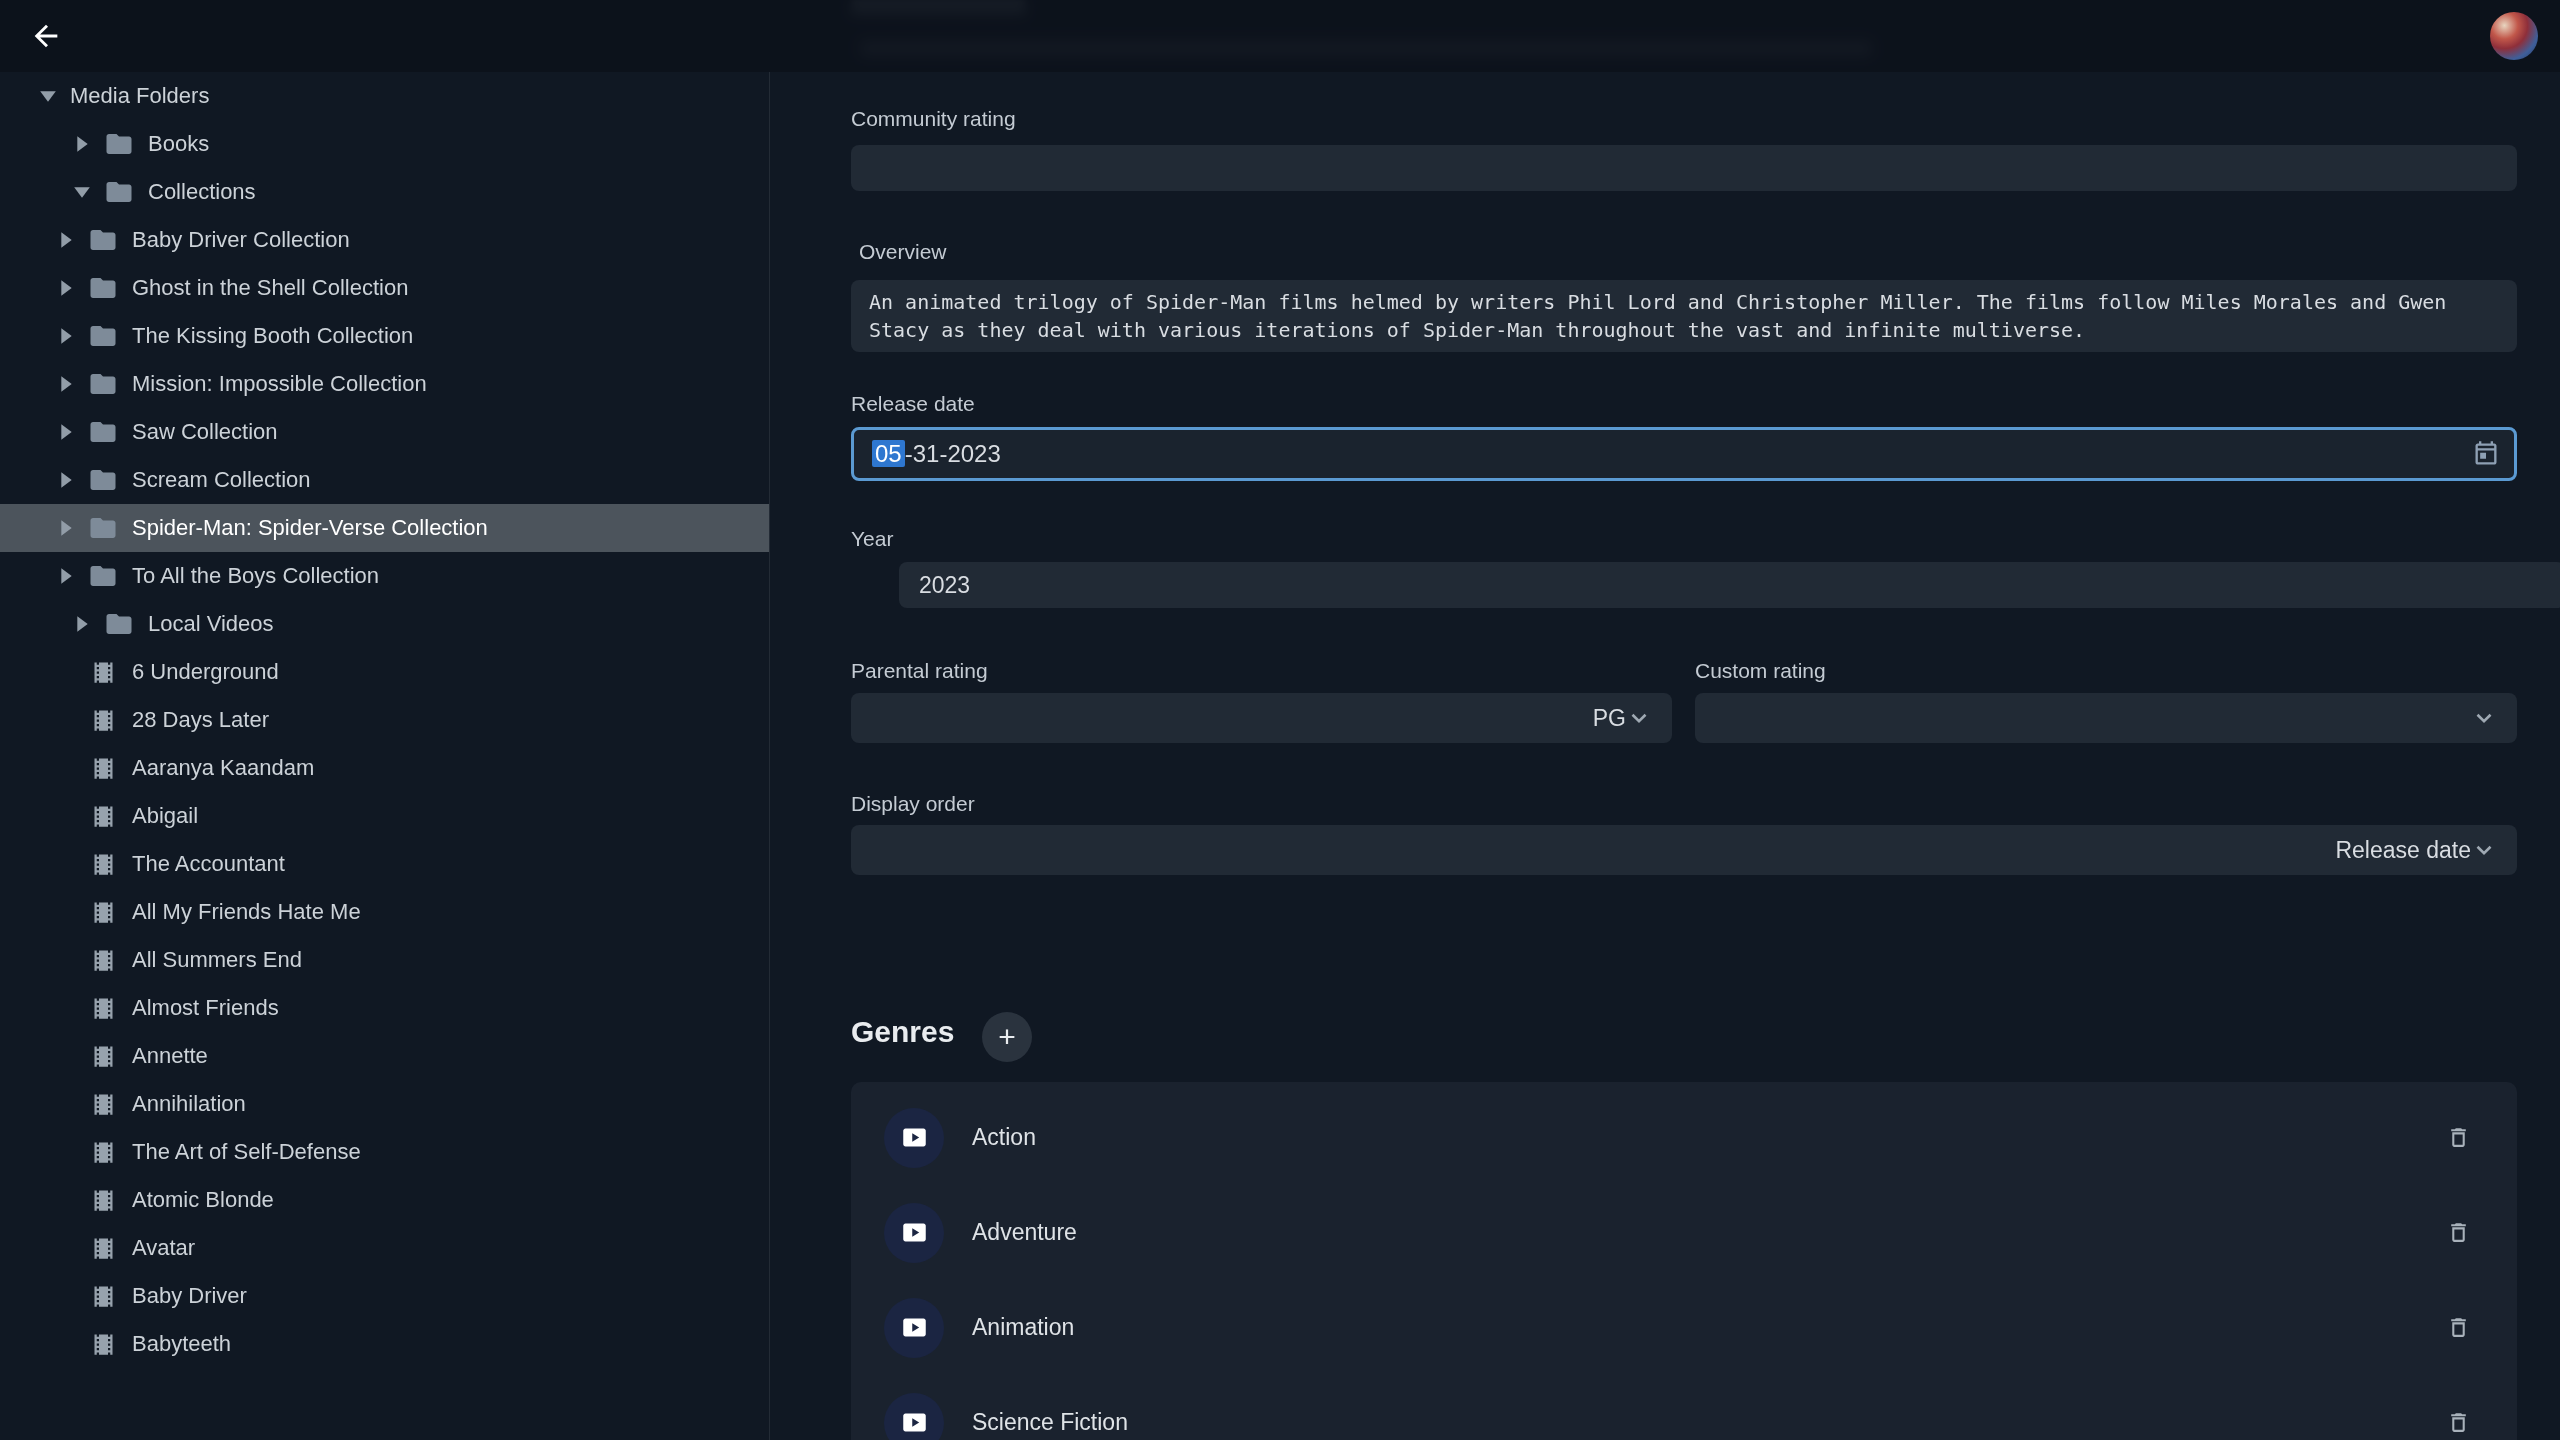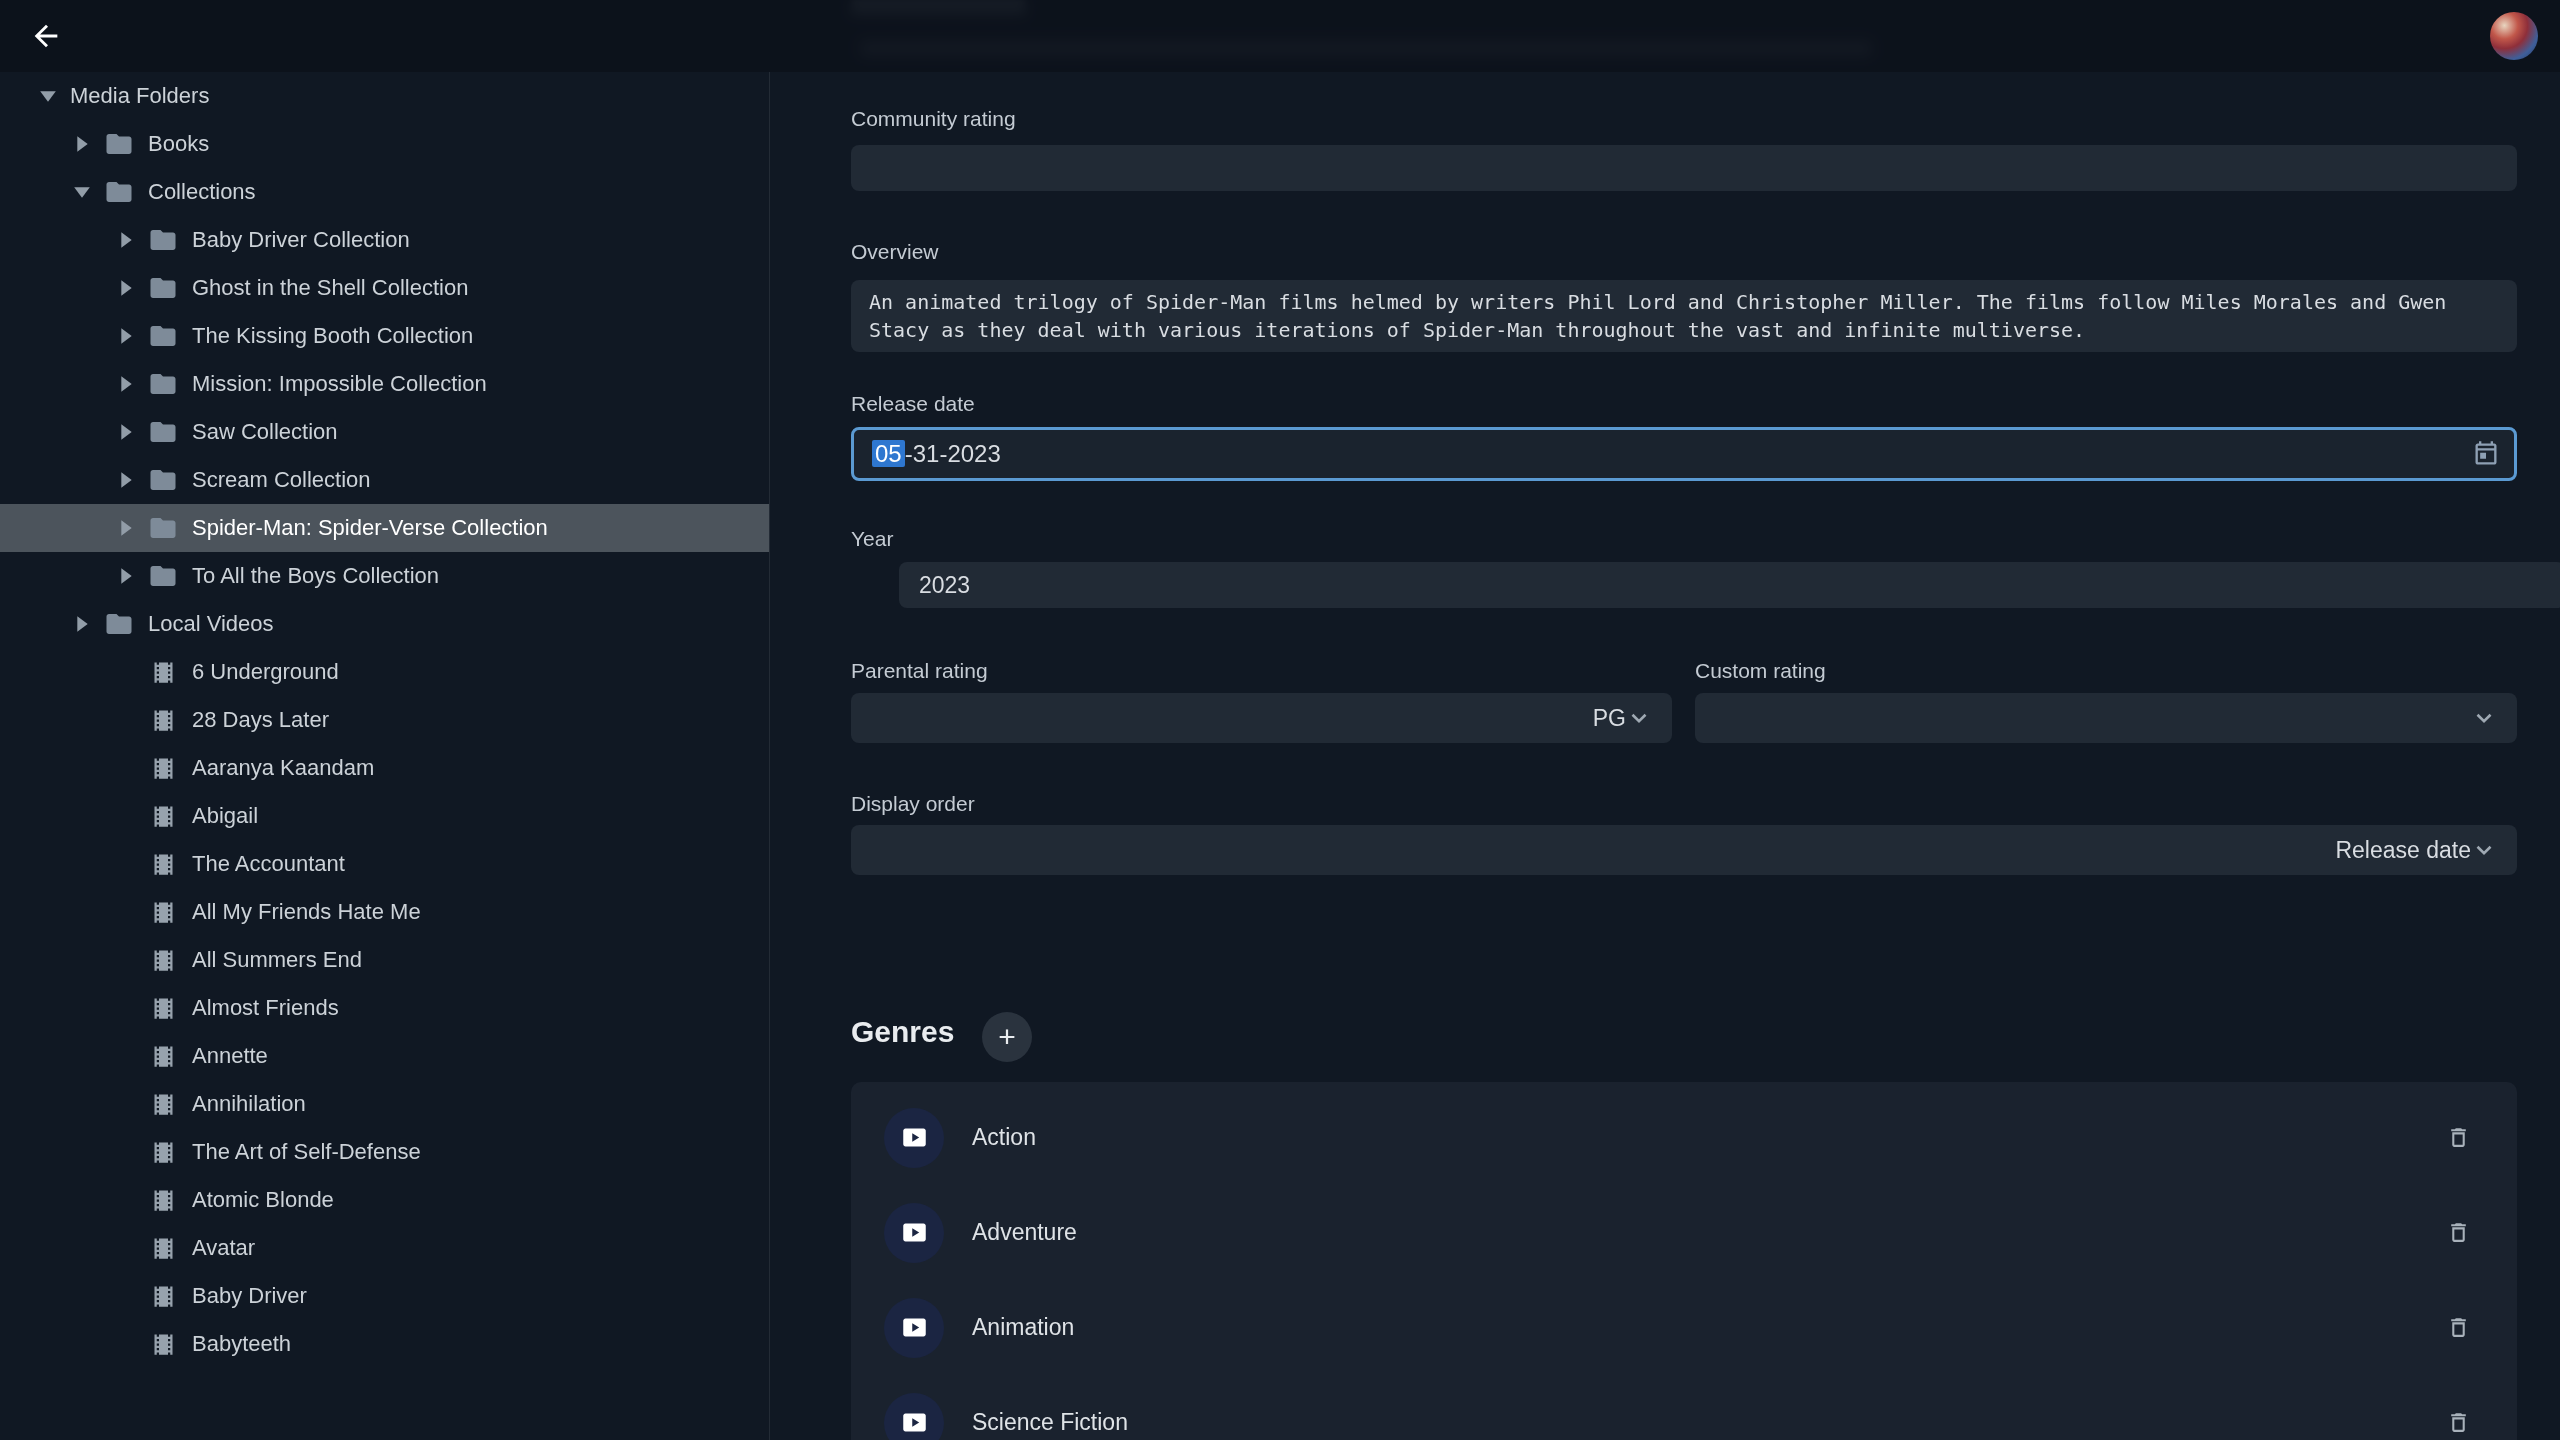--- a/index.html
+++ b/index.html
@@ -40,42 +40,42 @@
     position:absolute; left:0; top:72px; bottom:0; width:770px;
     border-right:1px solid #232b35;
     overflow:hidden; z-index:2;
   }
   .tree-row {
     height:48px; display:flex; align-items:center;
     font-size:22px; color:#ccd2d8; cursor:pointer; white-space:nowrap;
   }
   .tree-row.lvl0 { padding-left:36px; }
   .tree-row.lvl1 { padding-left:70px; }
-  .tree-row.lvl2 { padding-left:114px; }
+  .tree-row.lvl2 { padding-left:54px; }
   .tree-row.selected { background:#4c545c; color:#ffffff; }
   .caret { width:24px; min-width:24px; height:24px; display:flex; align-items:center; justify-content:center; margin-right:10px; }
   .tree-ico { width:30px; min-width:30px; height:30px; display:flex; align-items:center; justify-content:center; margin-right:14px; }
 
   
   .flabel { position:absolute; left:851px; font-size:21px; line-height:26px; color:#c4cbd3; z-index:2; }
   .ibox {
     position:absolute; left:851px; width:1666px; height:46px;
     background:#212a35; border:none; border-radius:8px;
     display:flex; align-items:center; padding:0 20px;
     font-family:"Liberation Sans", sans-serif;
     font-size:23px; color:#d9dde2; z-index:2; outline:none;
   }
   input.ibox { display:block; line-height:46px; }
   .select-box { justify-content:flex-end; height:50px; cursor:pointer; }
   .select-box .chev { flex:0 0 auto; display:flex; }
 
   #fld-community-label { top:106px; }
   #fld-community-input { top:145px; }
 
-  #fld-overview-label { top:239px; }
+  #fld-overview-label { top:239px;margin-left:8px; }
   #fld-overview-text {
     position:absolute; left:851px; top:280px; width:1666px; height:72px;
     background:#212a35; border:none; border-radius:8px;
     padding:8px 18px; resize:none; overflow:hidden;
     font-family:"DejaVu Sans Mono", monospace;
     font-size:20px; line-height:28px; color:#d9dde2; z-index:2; outline:none;
   }
 
   #fld-release-label { top:391px; }
   #fld-release-input {

